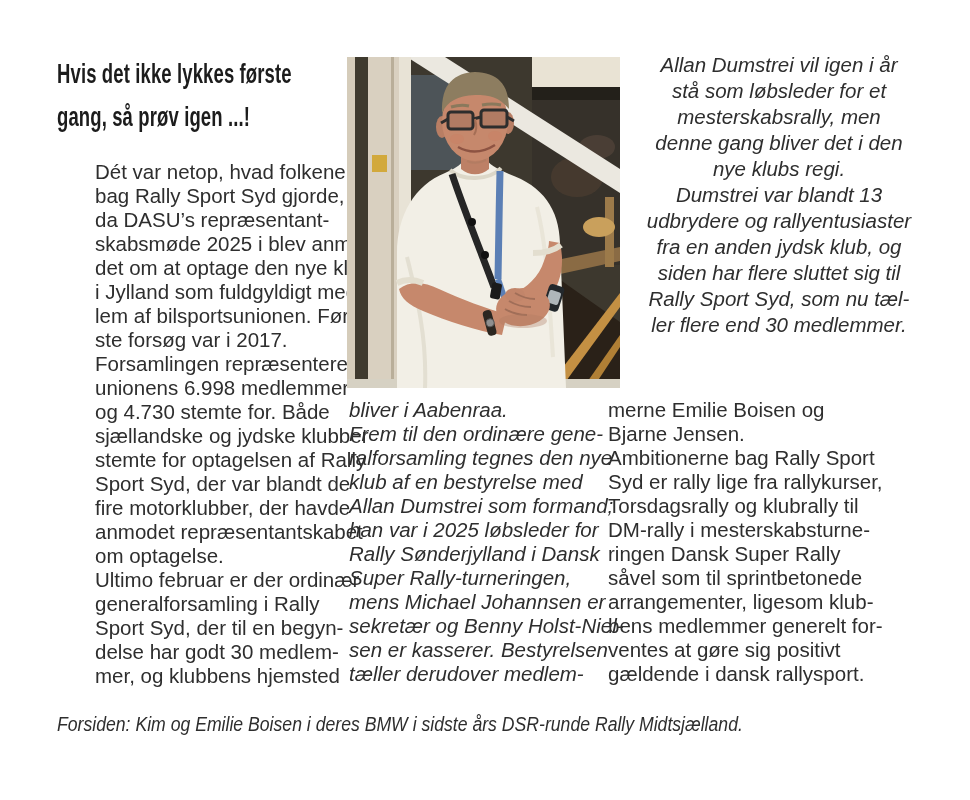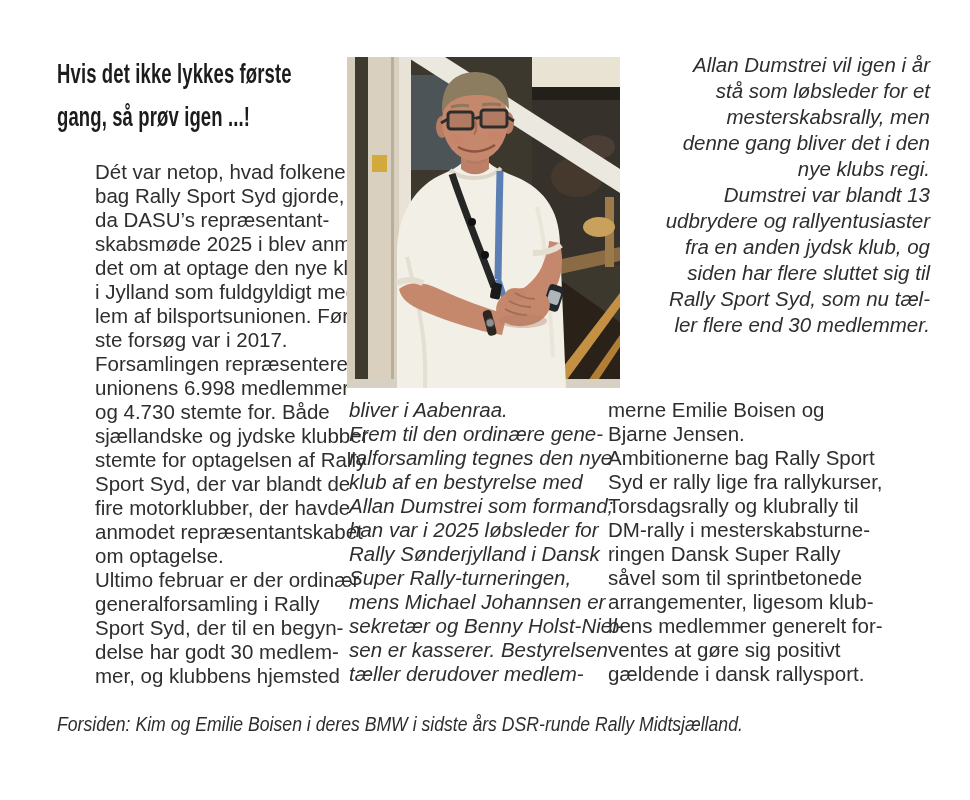--- a/index.html
+++ b/index.html
@@ -17,21 +17,21 @@
     transform:scaleX(0.66);transform-origin:0 0;
     letter-spacing:0.2px;
   }
   .col{
     font-size:20.5px;line-height:24px;white-space:pre;
   }
   .col-left{left:59px;top:160px;width:280px;margin-left:36px;}
   .col-middle{left:349px;top:398px;width:285px;font-style:italic;}
   .col-right{left:608px;top:398px;width:300px;}
   .lead{
-    left:628px;top:52px;width:302px;text-align:right;
+    left:628px;top:52px;width:302px;text-align:center;
     font-size:20.5px;line-height:26px;font-style:italic;white-space:pre;
   }
   .caption{
     left:57px;top:712px;width:880px;
     font-size:20.5px;font-style:italic;white-space:pre;
     transform:scaleX(0.86);transform-origin:0 0;
   }
   .photo{
     left:347px;top:57px;width:273px;height:331px;margin:0;
     overflow:hidden;background:#3d382e;

